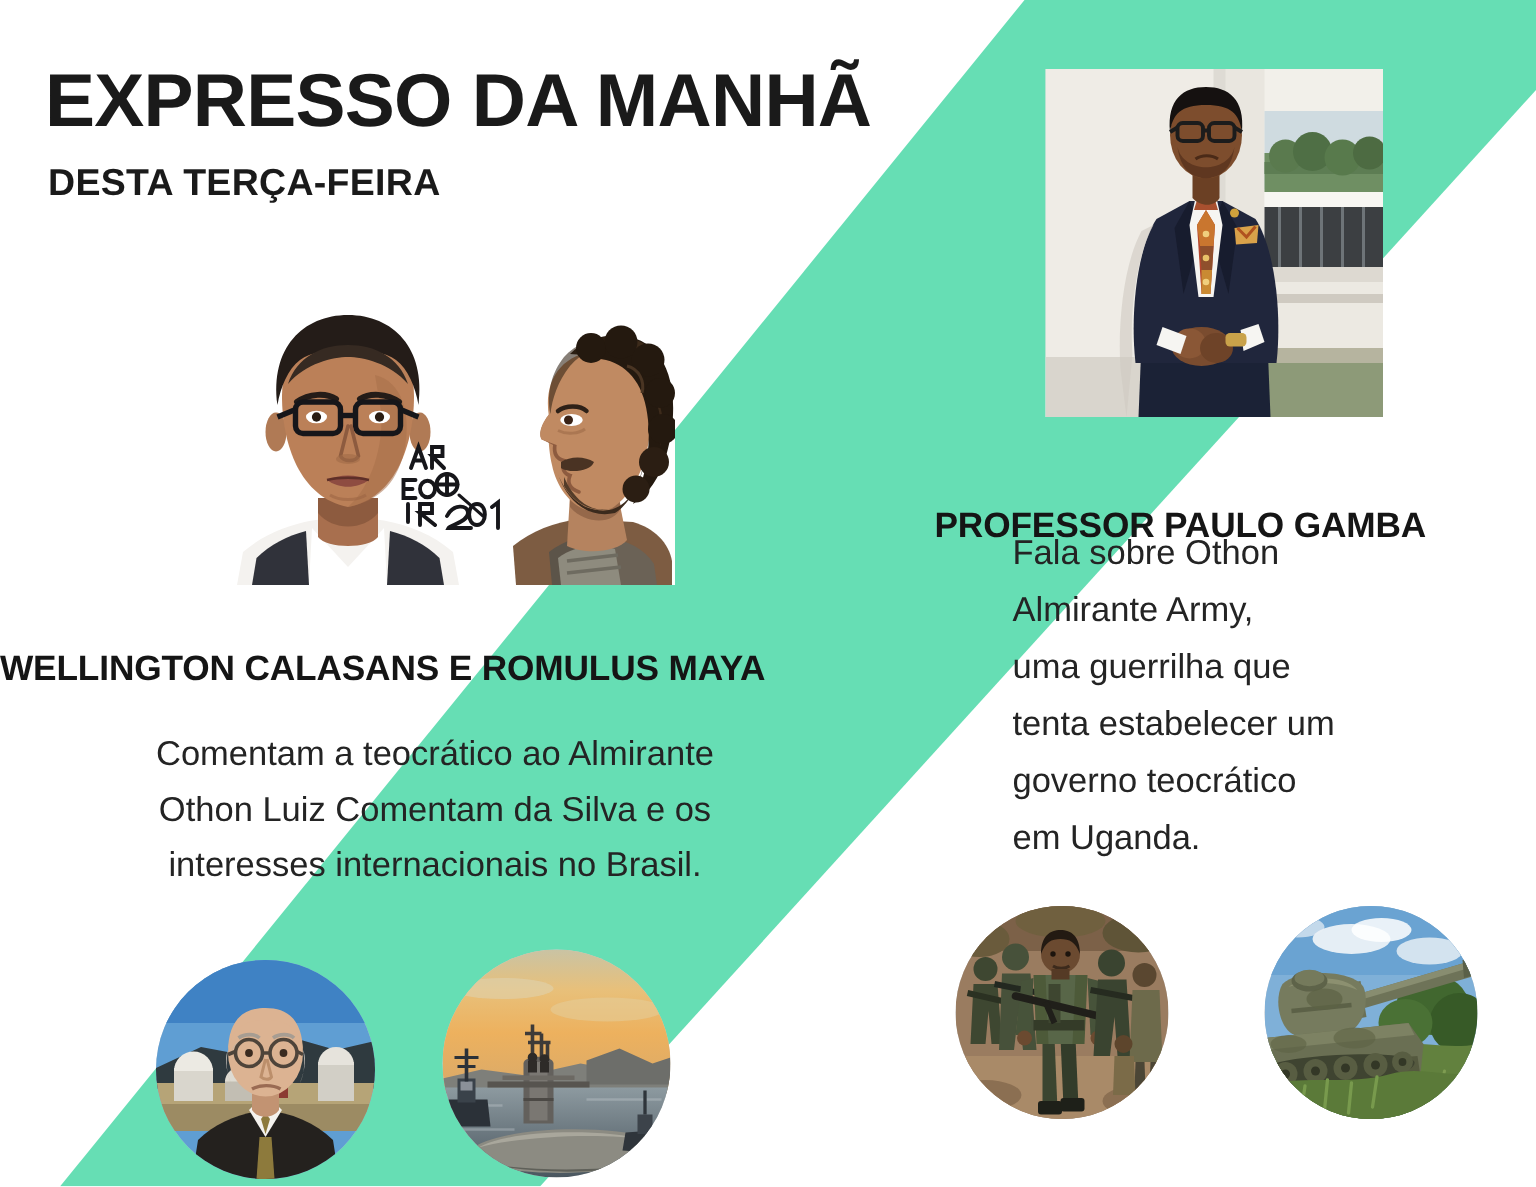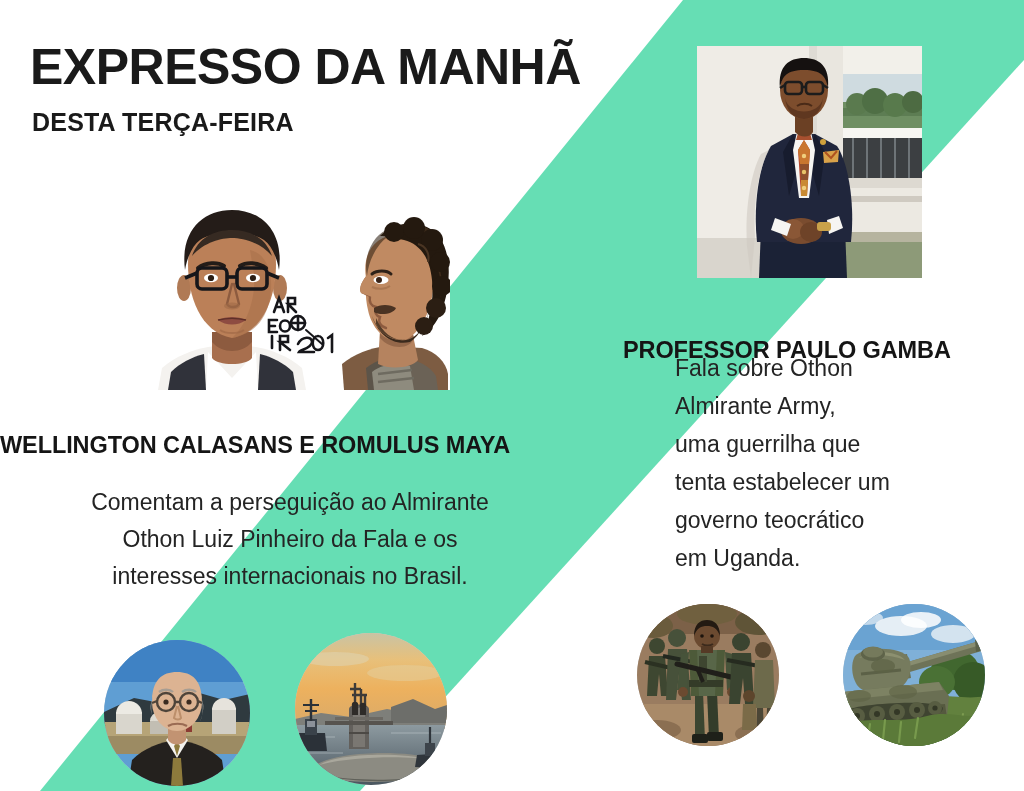--- a/index.html
+++ b/index.html
@@ -274,22 +274,22 @@
         <circle cx="302" cy="134" r="9" fill="#2b1e13"></circle>
 
         <path d="M296 52 C304 54 308 62 306 70" stroke="#4a3523" stroke-width="2" fill="none"></path>
       </g>
     </svg>
   </div>
 
   <div class="left-headline">WELLINGTON CALASANS E ROMULUS MAYA</div>
 
   <div class="left-body">
-    <div>Comentam a perseguição ao Almirante</div>
-    <div>Othon Luiz Pinheiro da Fala e os</div>
+    <div>Comentam a teocrático ao Almirante</div>
+    <div>Othon Luiz Comentam da Silva e os</div>
     <div>interesses internacionais  no Brasil.</div>
   </div>
 
   <div class="gamba-photo">
     <svg viewBox="0 0 225 232" width="225" height="232" aria-hidden="true">
 
       <rect x="0" y="0" width="225" height="232" fill="#e9e6df"></rect>
       <rect x="0" y="0" width="118" height="232" fill="#efece6"></rect>
       <rect x="112" y="0" width="8" height="232" fill="#dedbd4"></rect>
 

